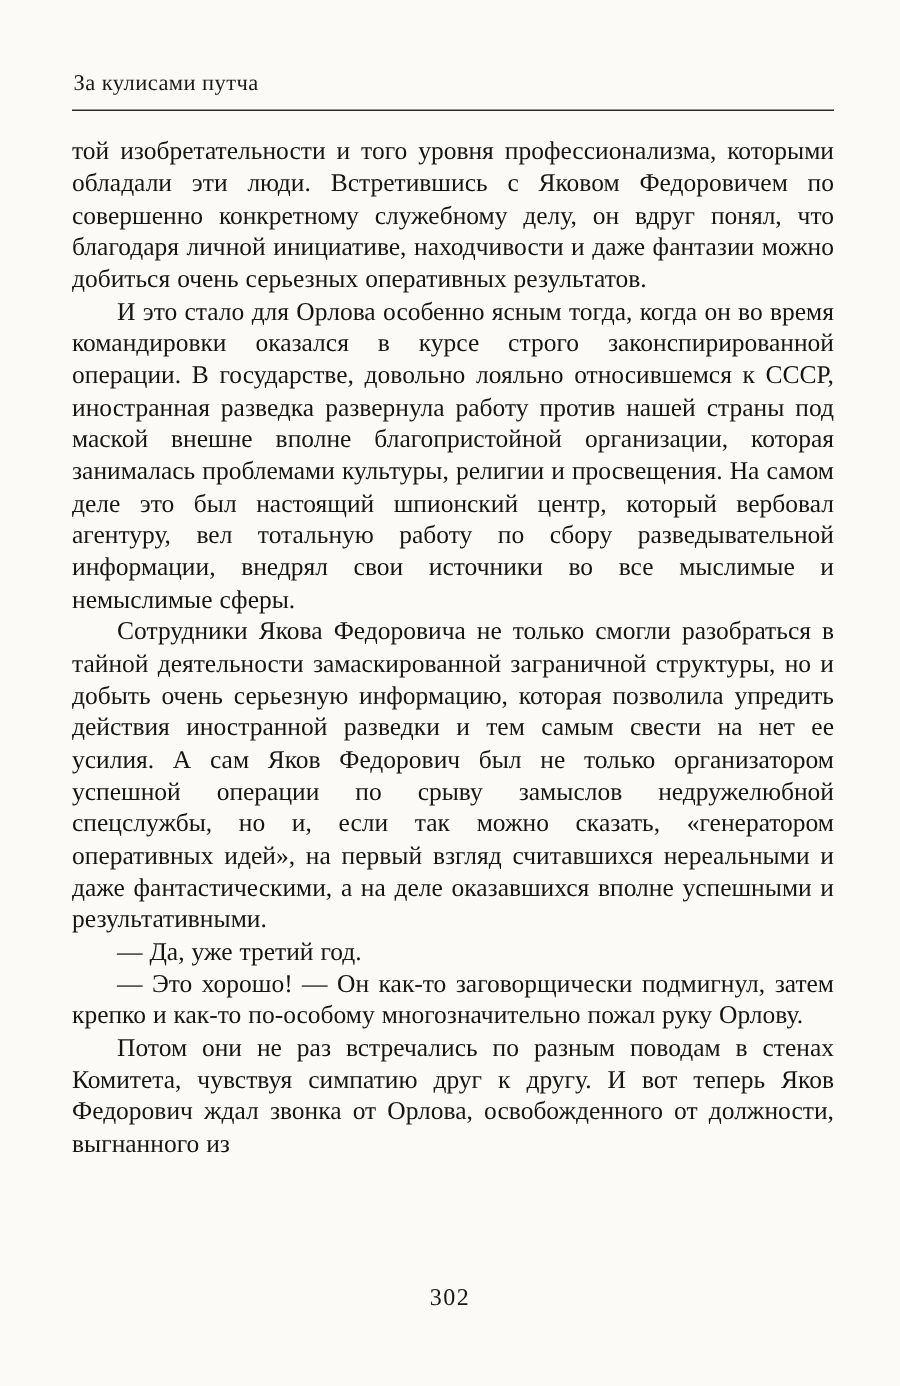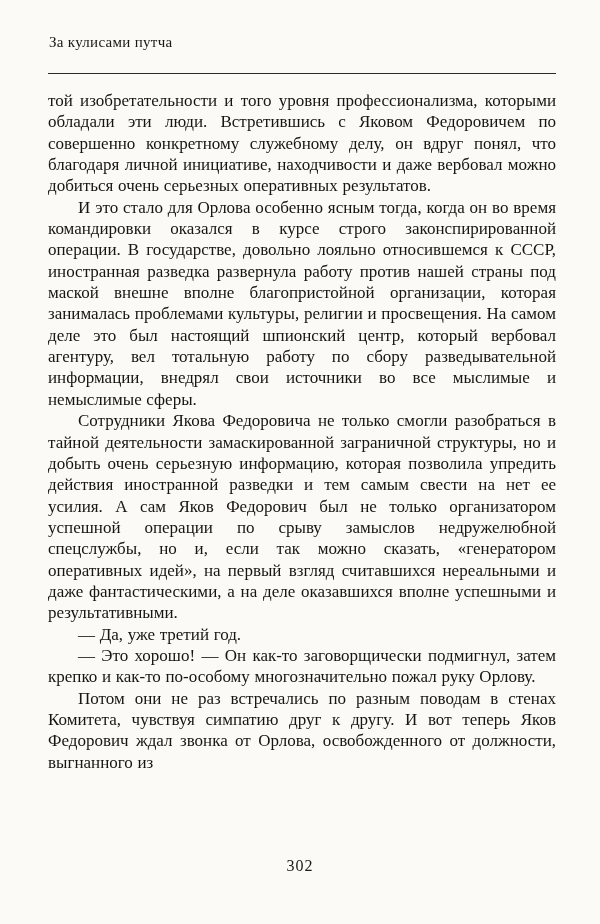--- a/index.html
+++ b/index.html
@@ -14,21 +14,21 @@
     margin: 0 auto;
     background: #fbfaf7;
     color: #17150f;
     font-family: "Liberation Serif", "DejaVu Serif", serif;
     box-sizing: border-box;
     overflow: hidden;
   }
   .running-head {
     position: absolute;
     left: 49px;
-    top: 34px;
+    top: 48px;
     font-size: 15px;
     letter-spacing: 0.3px;
     color: #1b1913;
   }
   .head-rule {
     position: absolute;
     left: 48px;
     top: 73px;
     width: 508px;
     height: 1px;
@@ -65,21 +65,21 @@
     color: #1b1913;
   }
 </style>
 </head>
 <body>
 
 <div class="page">
   <div class="running-head">За кулисами путча</div>
   <div class="head-rule"></div>
   <div class="text-column">
-      <p class="noindent">той изобретательности и того уровня профессионализма, которыми обладали эти люди. Встретившись с Яковом Федоровичем по совершенно конкретному служебному делу, он вдруг понял, что благодаря личной инициативе, находчивости и даже вербовал можно добиться очень серьезных оперативных результатов.</p>
+      <p class="noindent">той изобретательности и того уровня профессионализма, которыми обладали эти люди. Встретившись с Яковом Федоровичем по совершенно конкретному служебному делу, он вдруг понял, что благодаря личной инициативе, находчивости и даже фантазии можно добиться очень серьезных оперативных результатов.</p>
       <p>И это стало для Орлова особенно ясным тогда, когда он во время командировки оказался в курсе строго законспирированной операции. В государстве, довольно лояльно относившемся к СССР, иностранная разведка развернула работу против нашей страны под маской внешне вполне благопристойной организации, которая занималась проблемами культуры, религии и просвещения. На самом деле это был настоящий шпионский центр, который вербовал агентуру, вел тотальную работу по сбору разведывательной информации, внедрял свои источники во все мыслимые и немыслимые сферы.</p>
       <p>Сотрудники Якова Федоровича не только смогли разобраться в тайной деятельности замаскированной заграничной структуры, но и добыть очень серьезную информацию, которая позволила упредить действия иностранной разведки и тем самым свести на нет ее усилия. А сам Яков Федорович был не только организатором успешной операции по срыву замыслов недружелюбной спецслужбы, но и, если так можно сказать, «генератором оперативных идей», на первый взгляд считавшихся нереальными и даже фантастическими, а на деле оказавшихся вполне успешными и результативными.</p>
       <p>— Да, уже третий год.</p>
       <p>— Это хорошо! — Он как-то заговорщически подмигнул, затем крепко и как-то по-особому многозначительно пожал руку Орлову.</p>
       <p>Потом они не раз встречались по разным поводам в стенах Комитета, чувствуя симпатию друг к другу. И вот теперь Яков Федорович ждал звонка от Орлова, освобожденного от должности, выгнанного из</p>
     </div>
   <div class="page-number">302</div>
 </div>
 
 </body></html>

